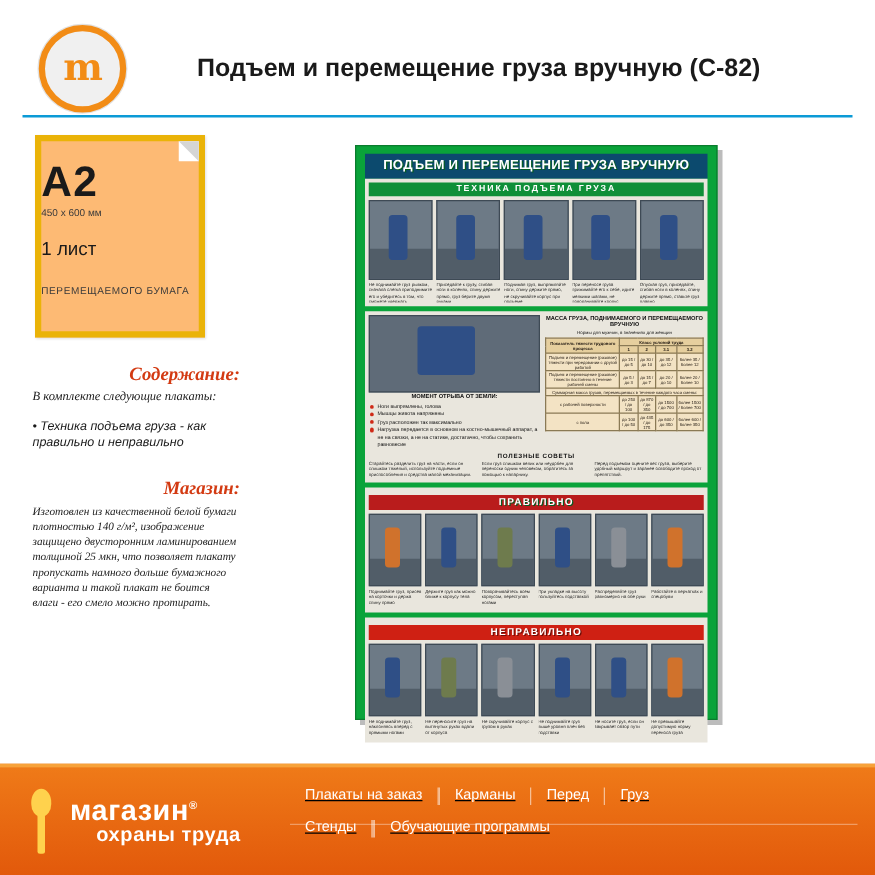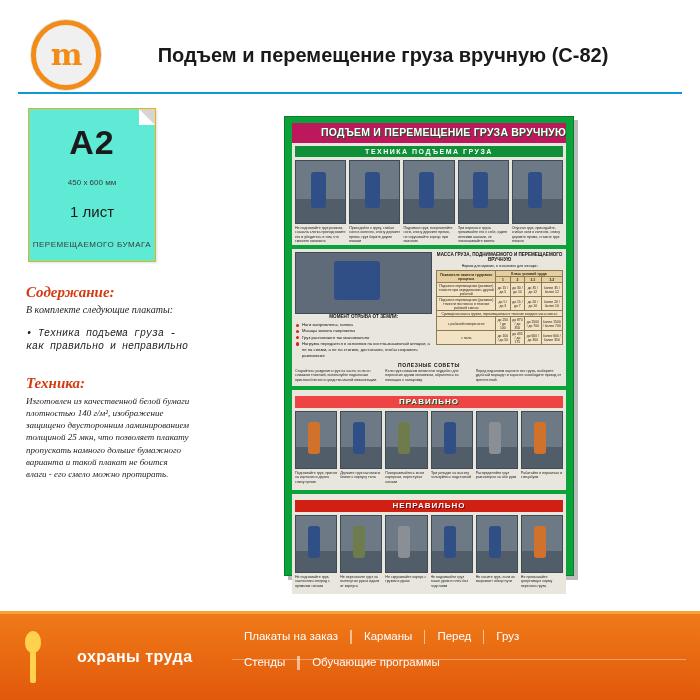--- a/index.html
+++ b/index.html
@@ -36,63 +36,64 @@
   .header-title{
     flex:1;text-align:center;padding-right:30px;
     font-size:20px;font-weight:bold;color:#1a1a1a;line-height:1.25;
   }
   
   .left-col{
     position:absolute;left:24px;top:108px;width:168px;
   }
   .a2-card{
     position:relative;width:126px;height:152px;margin:0 auto 0 4px;
-    background:#5eead4;border:1px solid #eab308;
-    text-align:center;
+    background:#fdba74;border:5px solid #eab308;
+    text-align:left;
     box-shadow:1px 1px 2px rgba(0,0,0,.12);
   }
   .a2-card:after{
     content:"";position:absolute;right:0;top:0;
     border-width:0 16px 16px 0;border-style:solid;
     border-color:#ffffff #d5d5d5;
   }
   .a2-big{font-size:34px;font-weight:bold;color:#1a1a1a;margin-top:14px;letter-spacing:1px;}
-  .a2-dim{font-size:8px;color:#3a3a3a;margin-top:16px;}
+  .a2-dim{font-size:8px;color:#3a3a3a;margin-top:0;}
   .a2-sheets{font-size:15px;color:#1a1a1a;margin-top:16px;}
   .a2-mat{font-size:8px;color:#3a3a3a;margin-top:20px;letter-spacing:.5px;}
   .blk-title{
     font-family:"Liberation Serif", serif;
     font-style:italic;font-weight:bold;font-size:15px;color:#d33a12;
     margin:22px 0 3px 2px;
+    text-align:right;
   }
   .blk-sub{
     font-family:"Liberation Serif", serif;
     font-style:italic;font-size:10px;color:#1a1a1a;margin:0 0 4px 2px;
   }
   .blk-item{
-    font-family:Liberation Mono, monospace;
+    font-family:Liberation Sans, sans-serif;
     font-style:italic;font-size:10px;color:#1a1a1a;margin:12px 0 2px 2px;line-height:1.3;
   }
   .blk-body{
     font-family:"Liberation Serif", serif;
     font-style:italic;font-size:9px;color:#1a1a1a;line-height:1.35;margin:2px 2px 0 2px;
   }
   
   .poster-shadow{
     position:absolute;left:288px;top:120px;width:290px;height:460px;
     background:#bcbcbc;
   }
   .poster{
     position:absolute;left:284px;top:116px;width:290px;height:460px;
     background:#0aa33a;border:1px solid #0b7c2e;
     box-sizing:border-box;padding:6px 7px 7px 7px;
     display:flex;flex-direction:column;
   }
   .poster-title{
-    background:#be185d;color:#ffffff;text-align:right;
+    background:#0c4a6e;color:#ffffff;text-align:center;
     font-size:10.5px;font-weight:bold;letter-spacing:.2px;
     padding:3px 0 5px 0;
     text-shadow:1px 1px 0 #055c22;
   }
   .band{
     background:#0f8f38;color:#ffffff;text-align:center;
     font-size:7px;font-weight:bold;letter-spacing:1.5px;
     padding:2px 0;margin:0 0 3px 0;
   }
   .sect{background:#e9e6dd;padding:3px;margin-bottom:4px;}
@@ -142,21 +143,21 @@
   .tbl th,.tbl td{
     border:.5px solid #8a7a55;font-size:3.4px;padding:0.5px 1px;text-align:center;color:#2a2118;
   }
   .tbl th{background:#e6cf9e;font-weight:bold;}
   .advice-h{
     text-align:center;font-size:5px;font-weight:bold;color:#111;margin:2px 0 1px 0;letter-spacing:.6px;
   }
   .advice{display:flex;gap:3px;}
   .advice div{font-size:3.6px;line-height:1.3;color:#222;flex:1;}
   .label-green{
-    background:#ef4444;color:#fff;text-align:center;font-size:8px;font-weight:bold;
+    background:#b91c1c;color:#fff;text-align:center;font-size:8px;font-weight:bold;
     letter-spacing:1px;padding:1.5px 0;margin:3px 0 3px 0;
     text-shadow:1px 1px 0 #055c22;
   }
   .label-red{
     background:#cf2013;color:#fff;text-align:center;font-size:8px;font-weight:bold;
     letter-spacing:1px;padding:1.5px 0;margin:3px 0 3px 0;
     text-shadow:1px 1px 0 #6e0d06;
   }
   .poster-foot{
     color:#ffffff;font-size:3.4px;display:flex;justify-content:space-between;
@@ -187,21 +188,21 @@
   .fbrand .txt1{
     font-size:23px;font-weight:bold;color:#ffffff;line-height:1;letter-spacing:.5px;
   }
   .fbrand .txt2{
     font-size:16px;font-weight:bold;color:#ffffff;line-height:1.1;letter-spacing:.5px;margin-left:21px;
   }
   .reg{font-size:9px;vertical-align:super;}
   .flinks{
     position:absolute;left:232px;top:14px;right:10px;
   }
-  .frow{display:flex;align-items:flex-end;gap:0;margin-bottom:10px;flex-wrap:nowrap;}
+  .frow{display:flex;align-items:flex-end;gap:0;margin-bottom:10px;flex-wrap:nowrap;text-decoration:underline;}
   .flink{
     color:#ffffff;font-size:11.5px;padding:2px 12px;white-space:nowrap;
   }
   .fsep{width:1px;height:14px;background:rgba(255,255,255,.55);}
   .fdivider{
     position:absolute;left:232px;top:45px;right:14px;height:1px;background:rgba(255,255,255,.35);
   }
 </style>
 </head>
 <body>
@@ -223,21 +224,21 @@
       <div class="a2-big">A2</div>
       <div class="a2-dim">450 x 600 мм</div>
       <div class="a2-sheets">1 лист</div>
       <div class="a2-mat">ПЕРЕМЕЩАЕМОГО БУМАГА</div>
     </div>
 
     <div class="blk-title">Содержание:</div>
     <div class="blk-sub">В комплекте следующие плакаты:</div>
     <div class="blk-item">• Техника подъема груза - как правильно и неправильно</div>
 
-    <div class="blk-title">Техника:</div>
+    <div class="blk-title">Магазин:</div>
     <div class="blk-body">Изготовлен из качественной белой бумаги плотностью 140 г/м², изображение защищено двусторонним ламинированием толщиной 25 мкн, что позволяет плакату пропускать намного дольше бумажного варианта и такой плакат не боится влаги - его смело можно протирать.</div>
   </div>
 
   <div class="poster-shadow"></div>
   <div class="poster">
 
     <div class="poster-title">ПОДЪЕМ И ПЕРЕМЕЩЕНИЕ ГРУЗА ВРУЧНУЮ</div>
 
     <div class="sect">
       <div class="band">ТЕХНИКА ПОДЪЕМА ГРУЗА</div>
@@ -403,20 +404,21 @@
   </div>
 
   <div class="footer">
     <div class="footer-inner">
       <div class="fbrand">
         <div class="torch">
           <div class="flame"></div>
           <div class="stick"></div>
         </div>
         <div>
+          <div class="txt1"><span>магазин</span><span class="reg">®</span></div>
           <div class="txt2">охраны труда</div>
         </div>
       </div>
 
       <div class="flinks">
         <div class="frow">
           <a class="flink">Плакаты на заказ</a>
           <span class="fsep"></span>
           <span class="fsep"></span>
           <a class="flink">Карманы</a>

